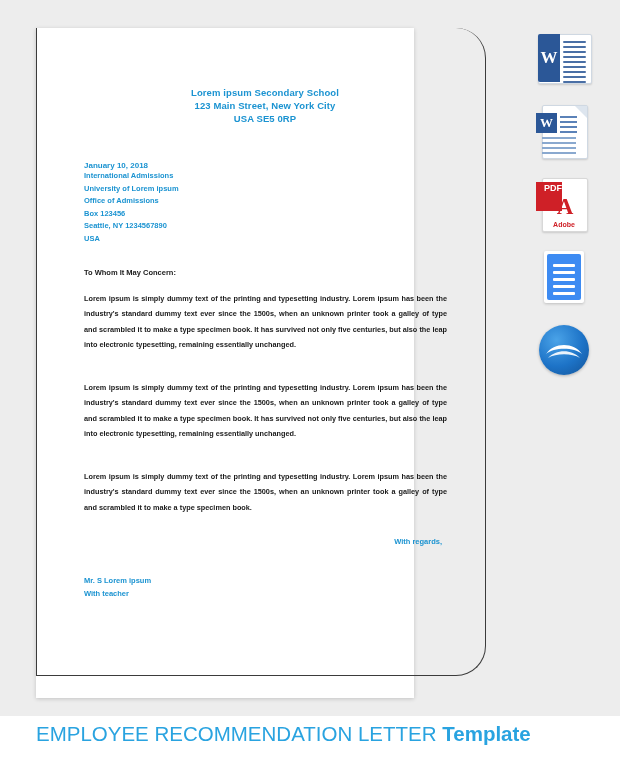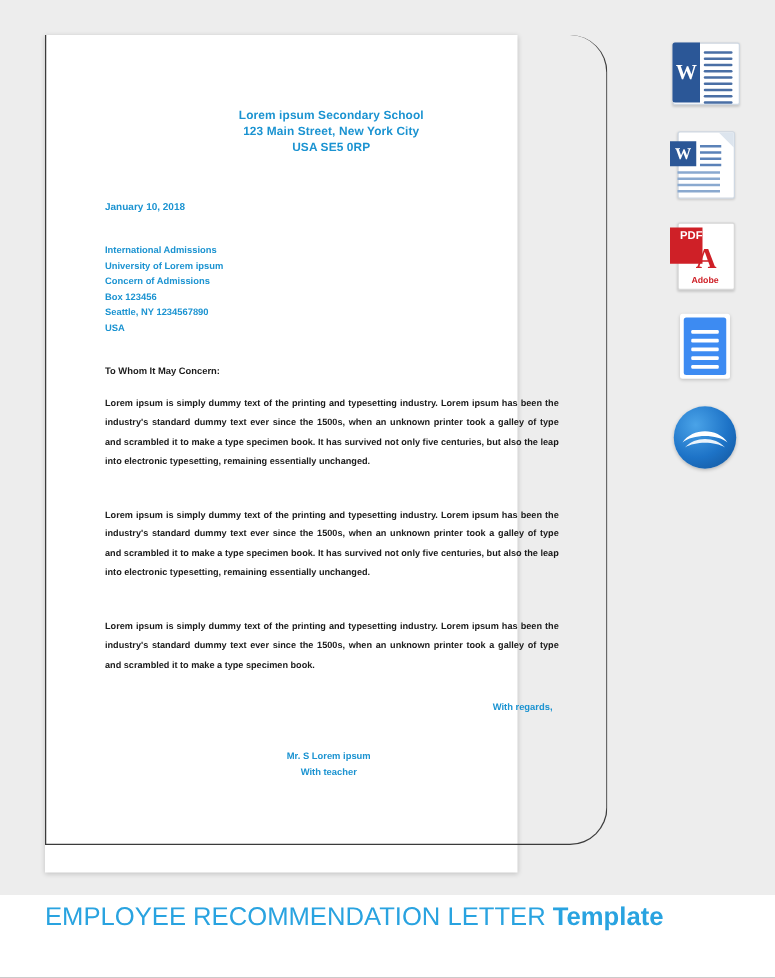--- a/index.html
+++ b/index.html
@@ -76,21 +76,20 @@
     text-align: left;
     color: #1b93d1;
     font-weight: bold;
     font-size: 8px;
     margin-top: 36px;
     padding-right: 14px;
   }
 
   
   #recipient-block {
-    margin-top: 24px;
     color: #1b93d1;
     font-weight: bold;
     font-size: 7.5px;
     line-height: 12.6px;
   }
 
   
   #salutation {
     margin-top: 22px;
     color: #1a1a1a;
@@ -115,21 +114,21 @@
     margin-top: 20px;
     text-align: right;
     padding-right: 4px;
     color: #1b93d1;
     font-weight: bold;
     font-size: 7.5px;
     line-height: 13px;
   }
   #signature-block {
     margin-top: 26px;
-    text-align: center;
+    text-align: left;
     padding-right: 4px;
     color: #1b93d1;
     font-weight: bold;
     font-size: 7.5px;
     line-height: 13px;
   }
 
   
   #caption-bar {
     position: absolute;
@@ -349,21 +348,21 @@
       <div>Lorem ipsum Secondary School</div>
       <div>123 Main Street, New York City</div>
       <div>USA SE5 0RP</div>
     </div>
 
     <div id="letter-date">January 10, 2018</div>
 
     <div id="recipient-block">
       <div>International Admissions</div>
       <div>University of Lorem ipsum</div>
-      <div>Concern of Admissions</div>
+      <div>Office of Admissions</div>
       <div>Box 123456</div>
       <div>Seattle, NY 1234567890</div>
       <div>USA</div>
     </div>
 
     <div id="salutation">To Whom It May Concern:</div>
 
     <div class="body-paragraph">Lorem ipsum is simply dummy text of the printing and typesetting industry. Lorem ipsum has been the industry's standard dummy text ever since the 1500s, when an unknown printer took a galley of type and scrambled it to make a type specimen book. It has survived not only five centuries, but also the leap into electronic typesetting, remaining essentially unchanged.</div>
     <div class="body-paragraph gap">Lorem ipsum is simply dummy text of the printing and typesetting industry. Lorem ipsum has been the industry's standard dummy text ever since the 1500s, when an unknown printer took a galley of type and scrambled it to make a type specimen book. It has survived not only five centuries, but also the leap into electronic typesetting, remaining essentially unchanged.</div>
     <div class="body-paragraph gap">Lorem ipsum is simply dummy text of the printing and typesetting industry. Lorem ipsum has been the industry's standard dummy text ever since the 1500s, when an unknown printer took a galley of type and scrambled it to make a type specimen book.</div>

